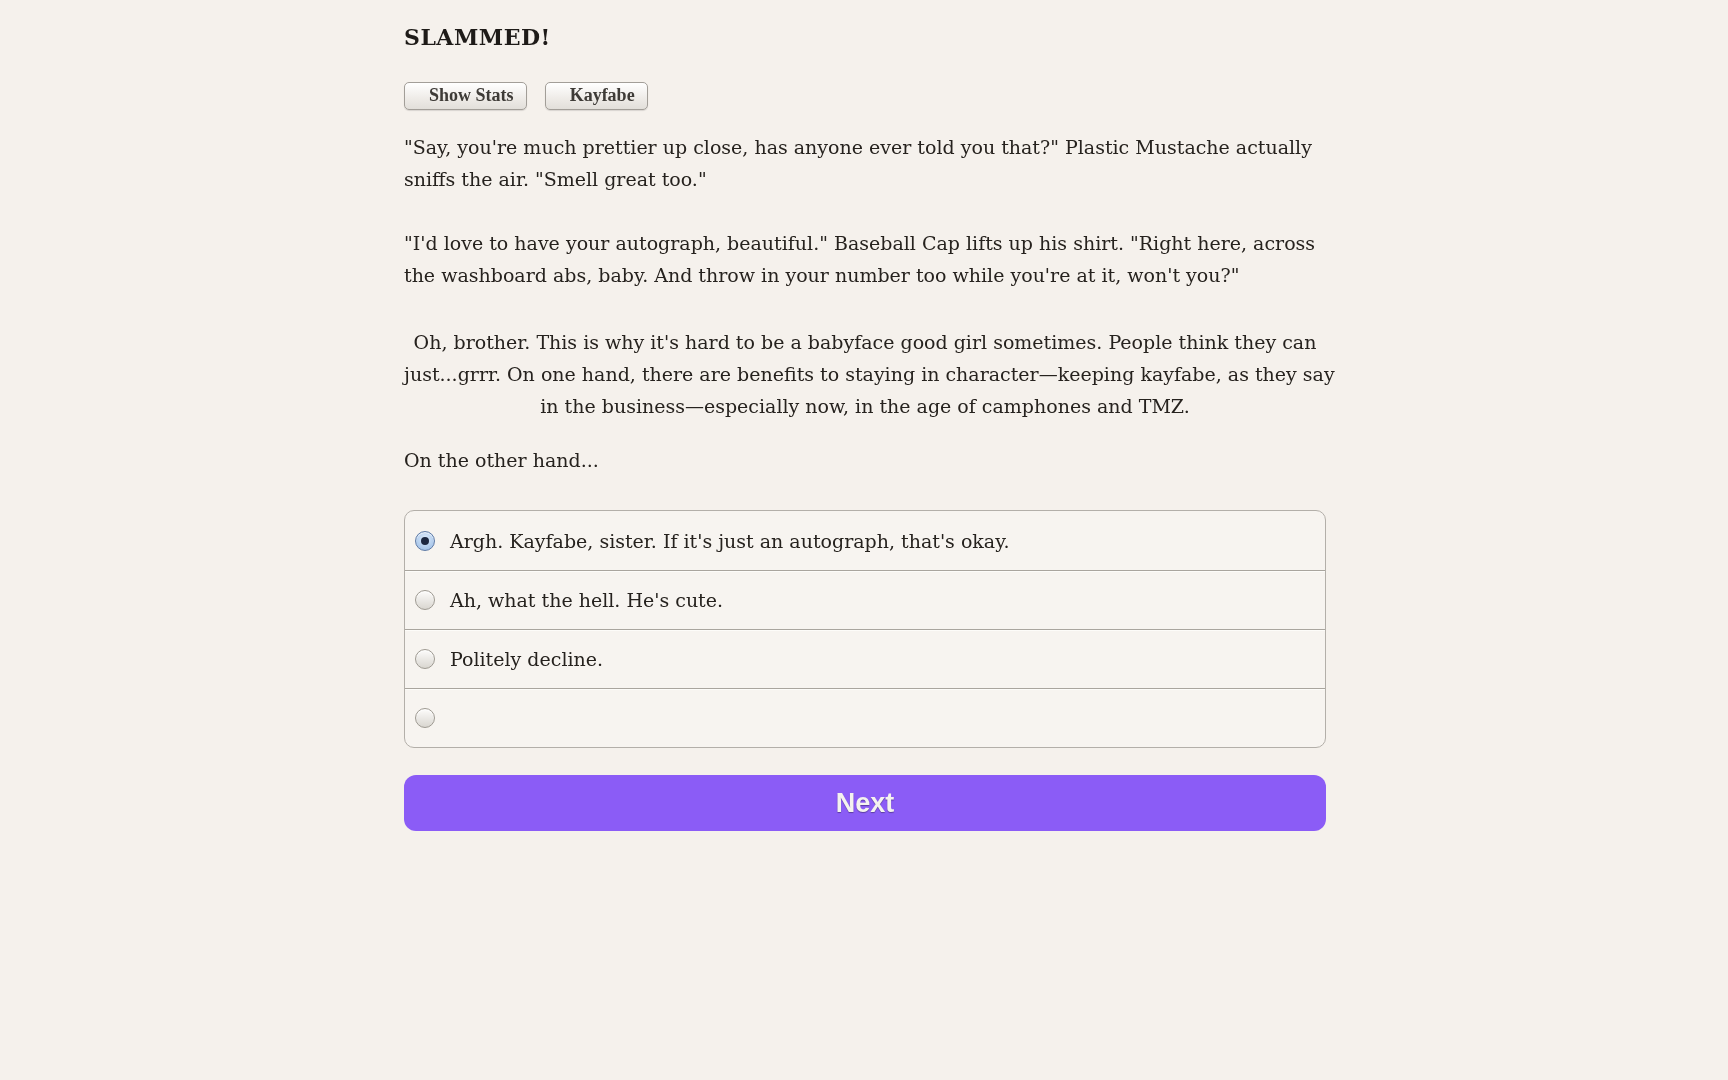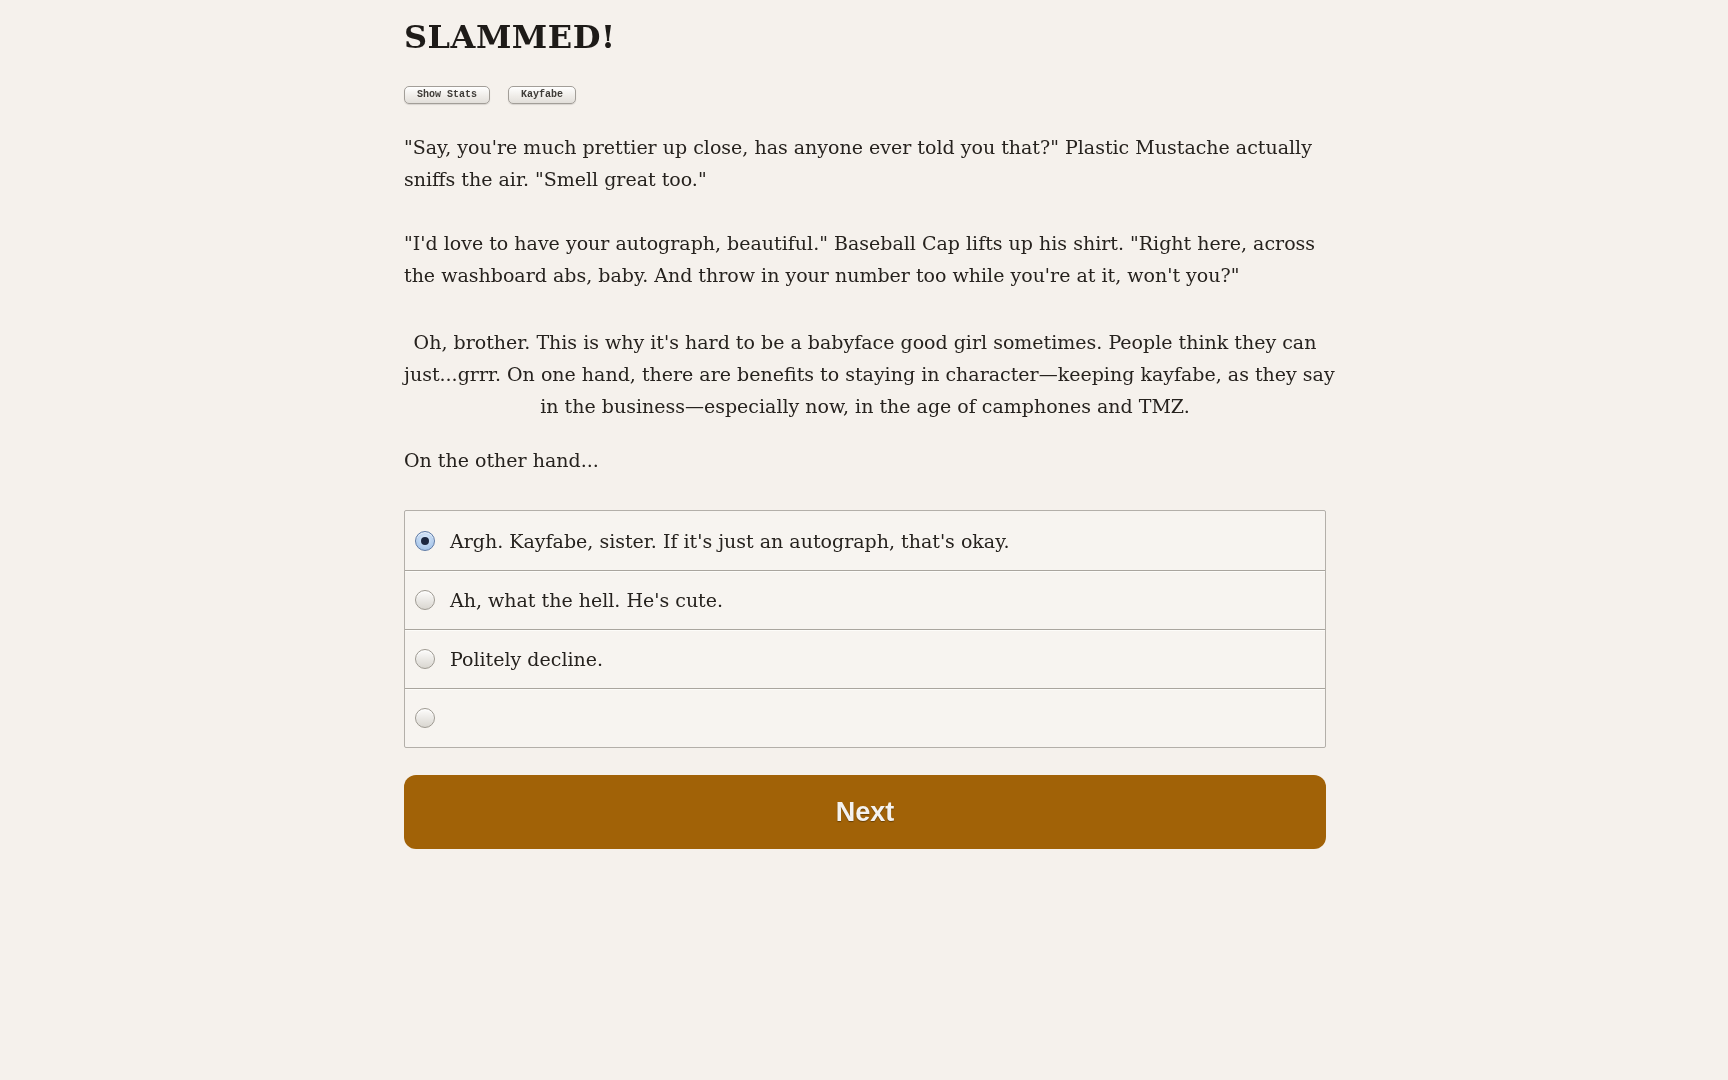--- a/index.html
+++ b/index.html
@@ -10,56 +10,56 @@
     font-family: "DejaVu Serif", serif;
     color: #262220;
   }
   .column {
     position: absolute;
     left: 404px; top: 22px;
     width: 922px;
   }
   .game-title {
     font-family: "DejaVu Serif", serif;
-    font-size: 32px;
+    font-size: 22px;
     line-height: 30px;
     font-weight: bold;
     color: #1e1b18;
     letter-spacing: 0.5px;
   }
   .toolbar { margin-top: 30px; height: 23px; }
   .mac-btn {
     display: inline-block;
-    font-family: Liberation Mono, monospace;
-    font-size: 10px;
+    font-family: Liberation Serif, serif;
+    font-size: 18px;
     font-weight: bold;
     color: #3e3b37;
     background: linear-gradient(#ffffff, #eeebe7 60%, #e2dfda);
     border: 1px solid #a29e98;
     border-radius: 5px;
-    padding: 2px 12px 3px 12px;
+    padding: 2px 12px 3px 24px;
     margin-right: 13px;
     box-shadow: 0 1px 1px rgba(0,0,0,0.12);
     cursor: default;
   }
   .para {
     font-size: 19px;
     line-height: 32px;
     white-space: pre;
     color: #26221e;
   }
   .p1 { margin-top: 26px; }
   .p2 { margin-top: 32px; }
   .p3 { margin-top: 35px; text-align: center; }
   .p4 { margin-top: 32px; }
   .p5 { margin-top: 22px; }
   .choice-box {
     margin-top: 34px;
     border: 1px solid #b3afa9;
-    border-radius: 2px;
+    border-radius: 10px;
     background: #f7f4f0;
     overflow: hidden;
   }
   .choice-row {
     display: flex;
     align-items: center;
     height: 59px;
     padding: 0 16px 0 10px;
     cursor: pointer;
   }
@@ -92,23 +92,23 @@
   }
   .choice-label {
     margin-left: 15px;
     font-size: 19px;
     line-height: 32px;
     color: #26221e;
   }
   .next-btn {
     display: block;
     width: 100%;
-    height: 74px;
+    height: 56px;
     margin-top: 27px;
-    background: #a16207;
+    background: #8b5cf6;
     border: none;
     border-radius: 12px;
     color: #f4f2ef;
     font-family: "Liberation Sans", sans-serif;
     font-size: 27px;
     font-weight: bold;
     text-shadow: 0 1px 1px rgba(0,0,0,0.35);
     cursor: pointer;
   }
 </style>

